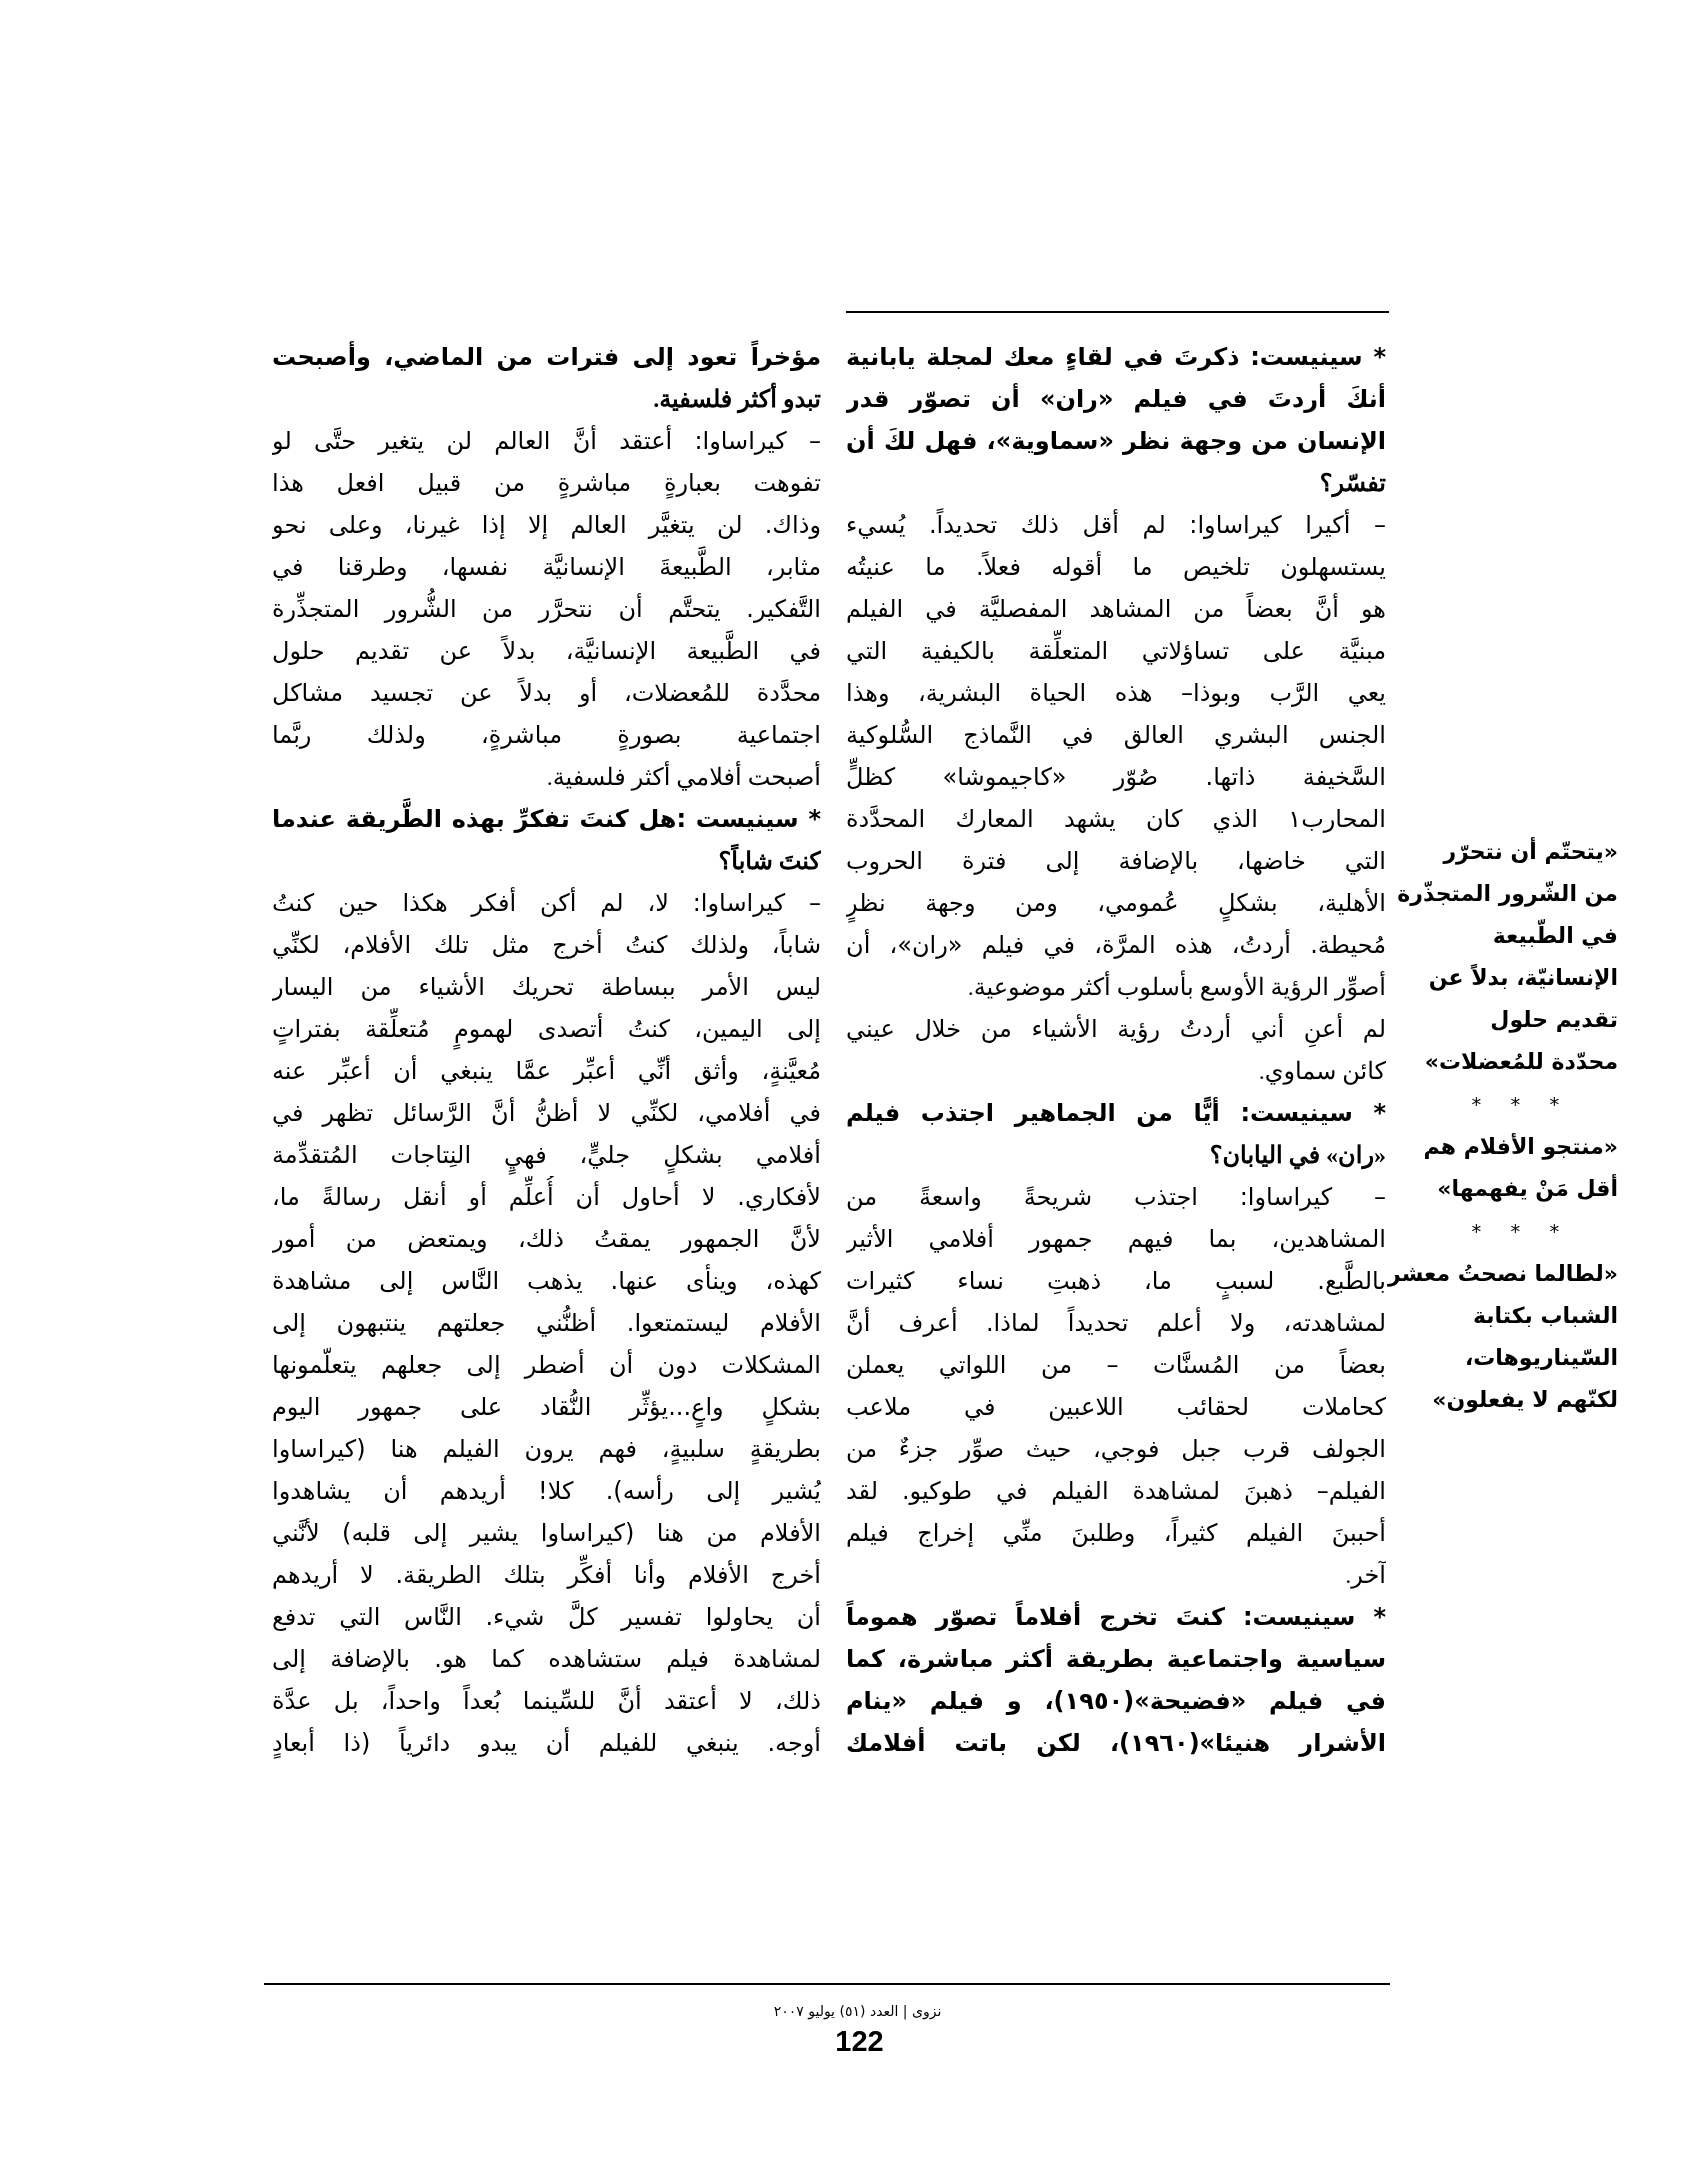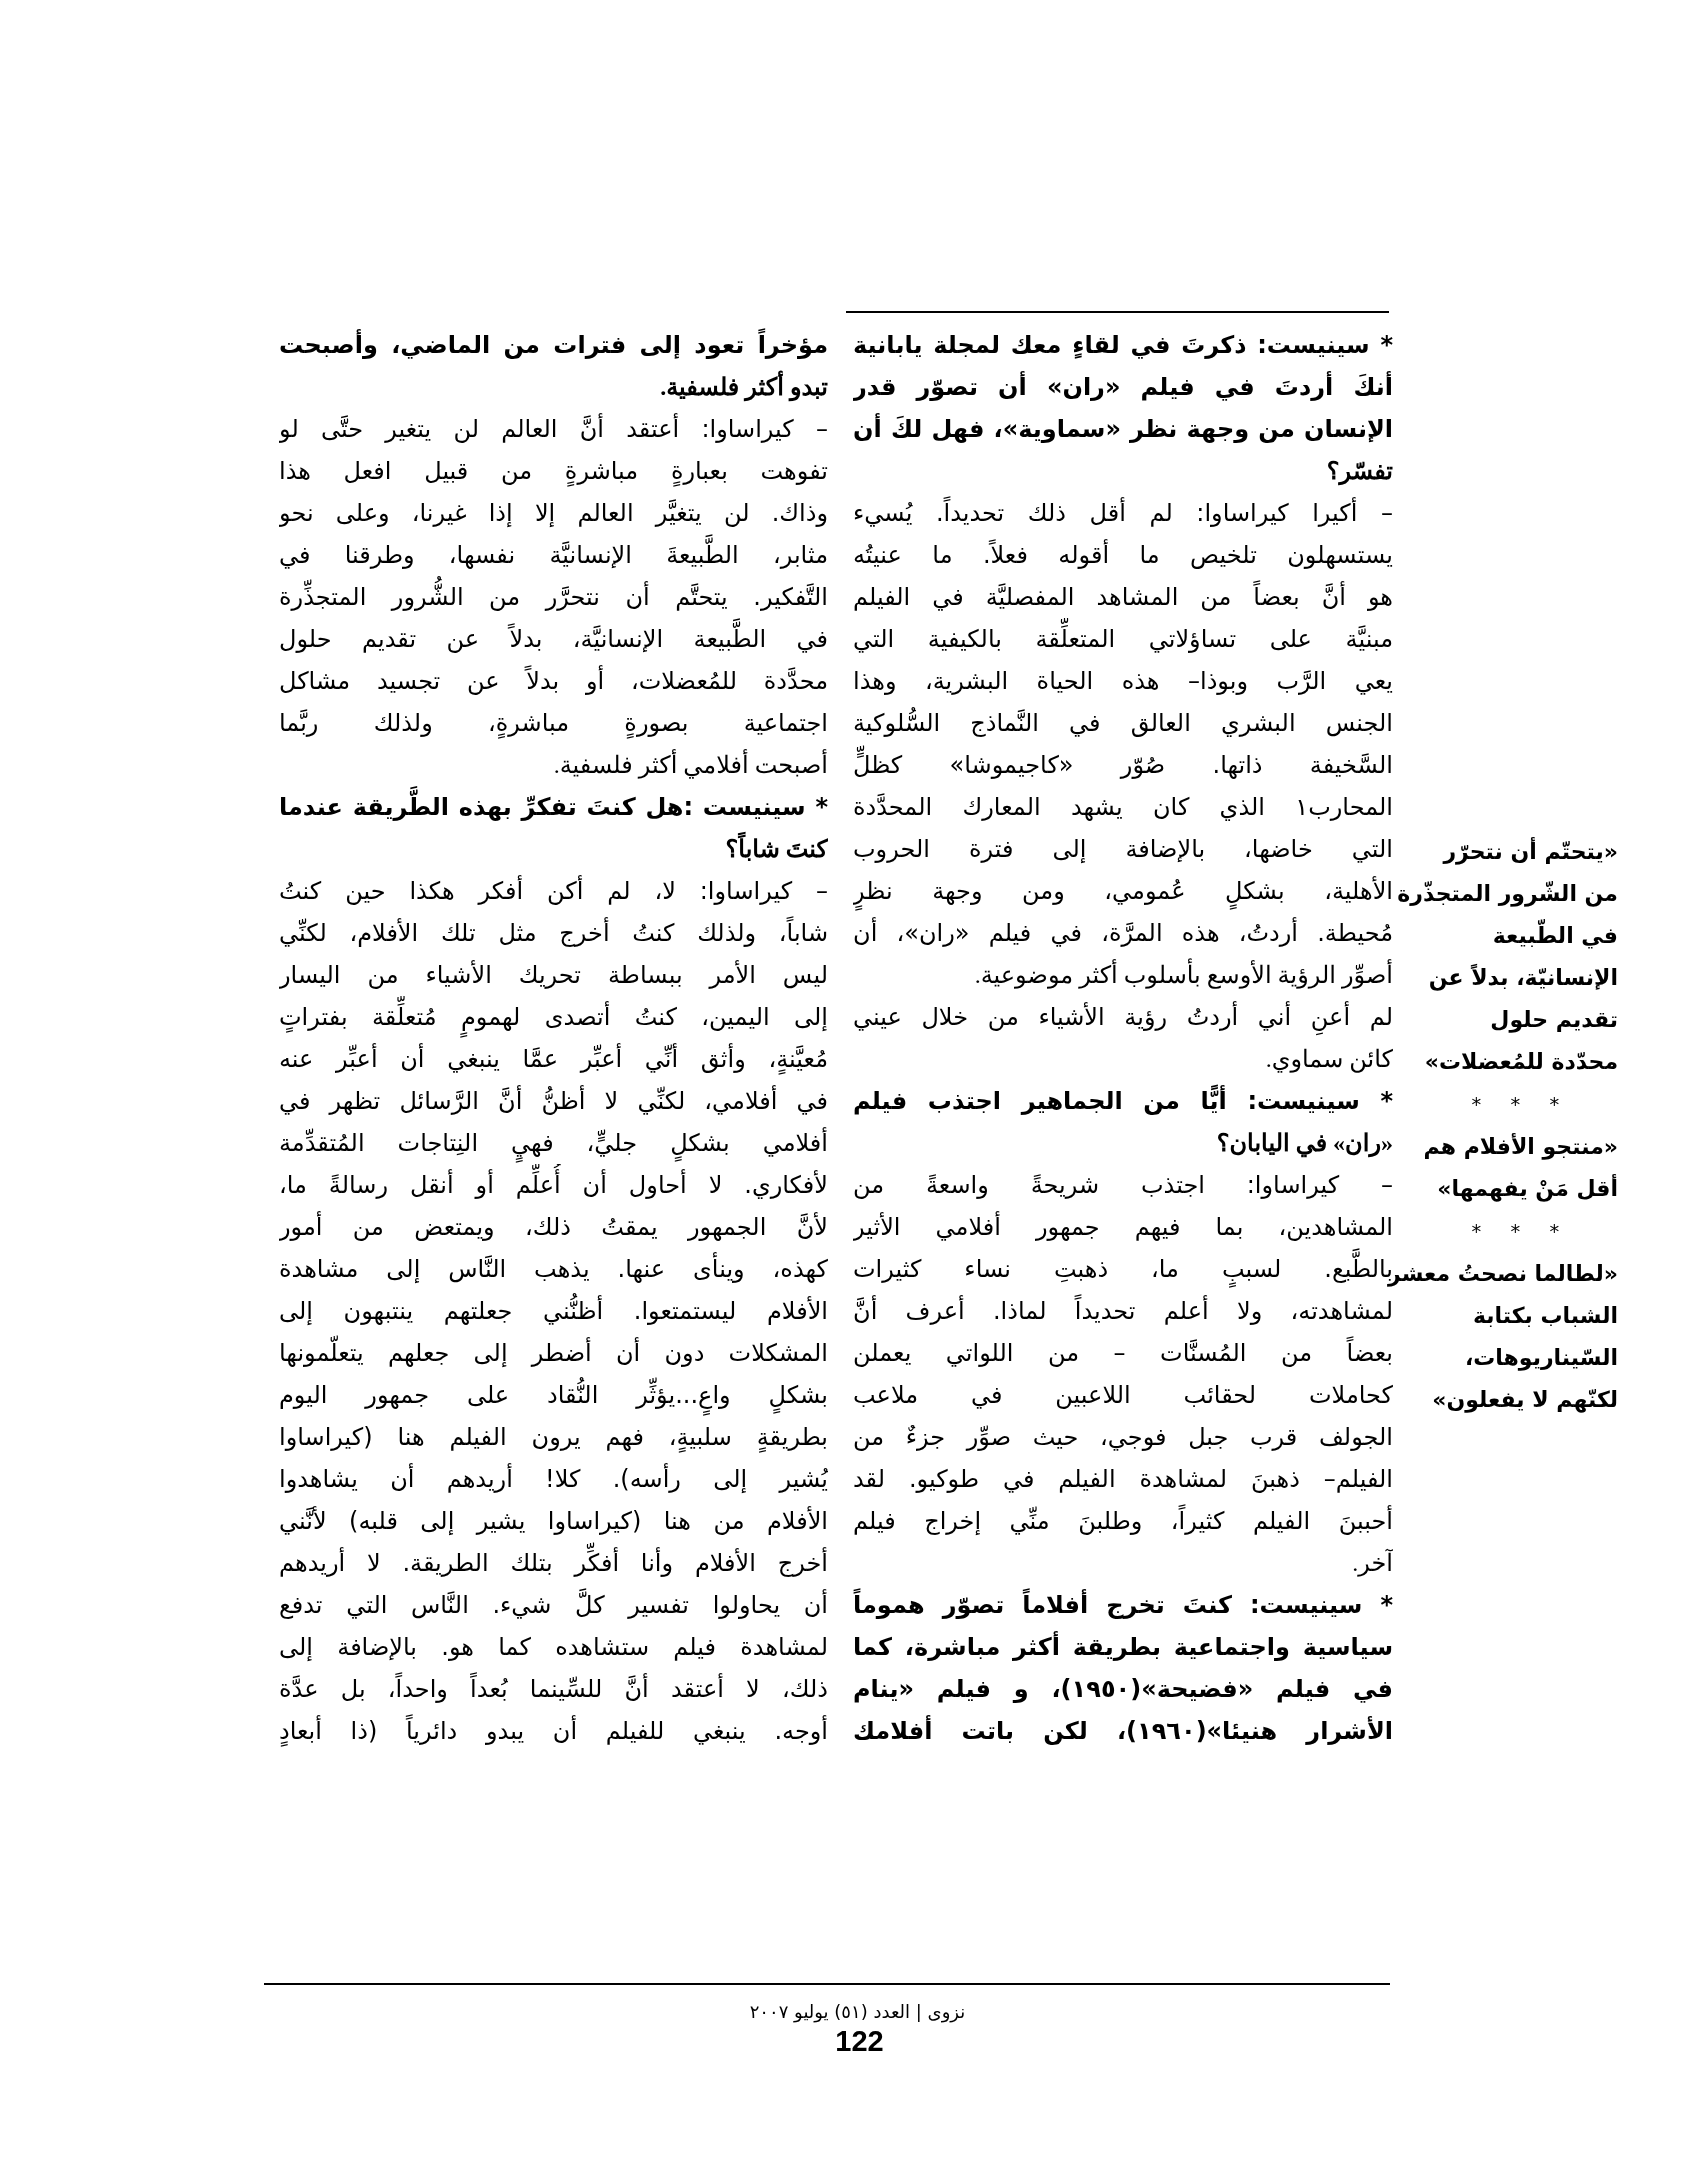--- a/index.html
+++ b/index.html
@@ -19,22 +19,21 @@
       position: absolute;
       height: 1.9px;
       background: #000000;
     }
     #rule-top { left: 846px; top: 311px; width: 543px; }
     #rule-bottom { left: 264px; top: 1983px; width: 1126px; }
 
     .column {
       position: absolute;
       direction: rtl;
-      top: 324px;
-      margin-left: 7px;
+      top: 336px;
     }
     #col-right { left: 846px; width: 540px; }
     #col-left { left: 272px; width: 549px; }
 
     .line {
       display: block;
       height: 42px;
       line-height: 42px;
       font-size: 24px;
       white-space: nowrap;
@@ -81,21 +80,21 @@
     #footer {
       position: absolute;
       left: 0;
       top: 1999px;
       width: 1697px;
       text-align: center;
     }
     #footer-issue {
       display: block;
       direction: rtl;
-      font-size: 18px;
+      font-size: 14px;
       line-height: 25px;
       padding-left: 18px;
     }
     #footer-page {
       display: block;
       font-family: "Liberation Sans", sans-serif;
       font-weight: bold;
       font-size: 29px;
       line-height: 35px;
       padding-left: 22px;

